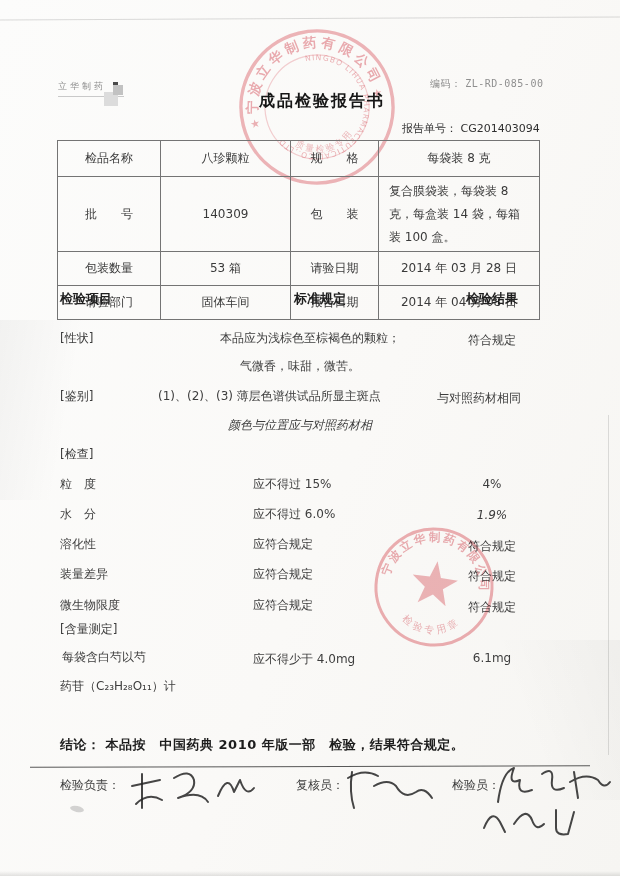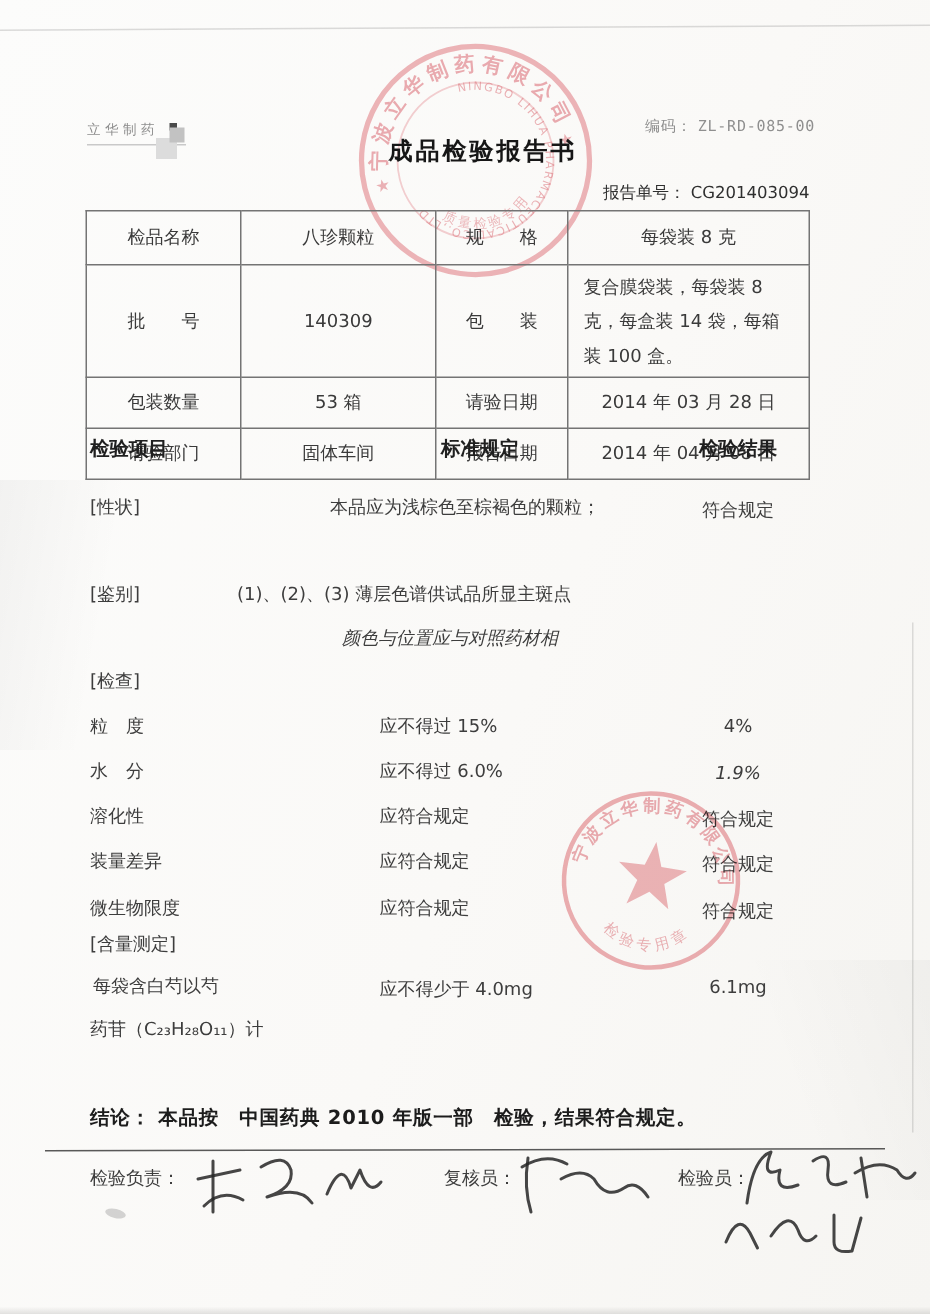--- a/index.html
+++ b/index.html
@@ -130,25 +130,27 @@
     </tr>
   </tbody>
     </table>
 
   <div class="abs col-hdr" style="left:60px;top:290px;">检验项目</div>
   <div class="abs col-hdr std-center" style="left:170px;top:290px;">标准规定</div>
   <div class="abs col-hdr res-center" style="left:437px;top:290px;">检验结果</div>
 
   <div class="abs item" style="left:60px;top:330px;">[性状]</div>
   <div class="abs item std-center" style="left:160px;top:330px;">本品应为浅棕色至棕褐色的颗粒；</div>
+  <div class="abs item std-center" style="left:150px;top:358px;">气微香，味甜，微苦。</div>
   <div class="abs item res-center" style="left:437px;top:332px;">符合规定</div>
 
   <div class="abs item" style="left:60px;top:388px;">[鉴别]</div>
   <div class="abs item" style="left:158px;top:388px;">(1)、(2)、(3) 薄层色谱供试品所显主斑点</div>
   <div class="abs item std-center" style="left:150px;top:417px;font-style:italic;">颜色与位置应与对照药材相</div>
+  <div class="abs item" style="left:437px;top:390px;width:140px;">与对照药材相同</div>
 
   <div class="abs item" style="left:60px;top:446px;">[检查]</div>
 
   <div class="abs item" style="left:60px;top:476px;">粒　度</div>
   <div class="abs item" style="left:253px;top:476px;">应不得过 15%</div>
   <div class="abs item res-center" style="left:437px;top:477px;">4%</div>
 
   <div class="abs item" style="left:60px;top:506px;">水　分</div>
   <div class="abs item" style="left:253px;top:506px;">应不得过 6.0%</div>
   <div class="abs item res-center" style="left:437px;top:508px;font-style:italic;">1.9%</div>

